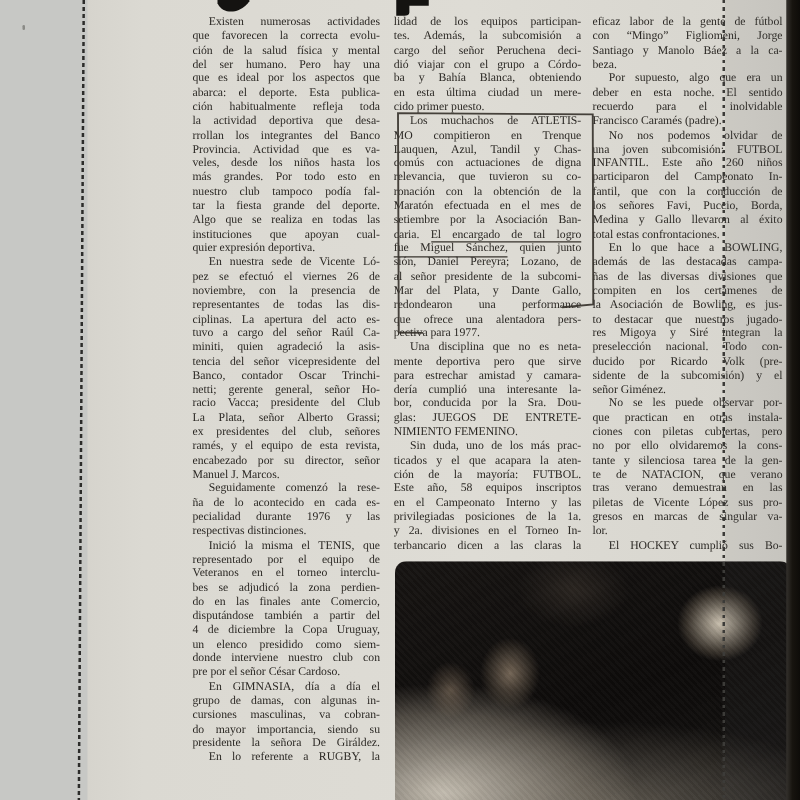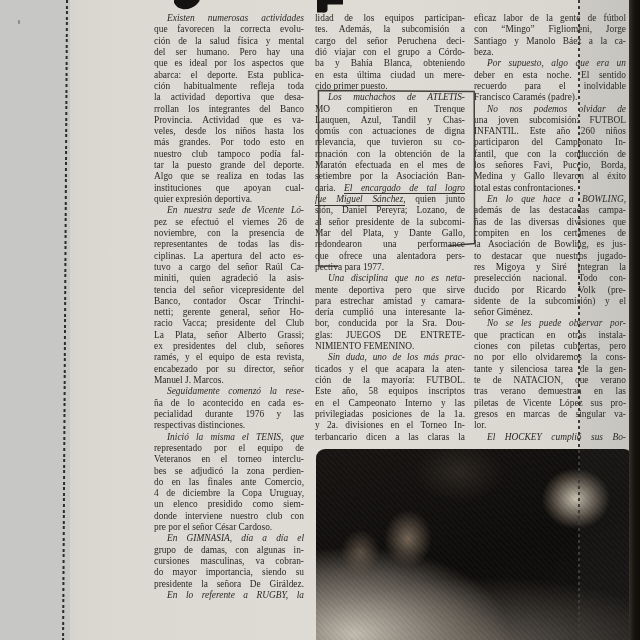--- a/index.html
+++ b/index.html
@@ -19,22 +19,22 @@
     position:absolute;top:13px;
     color:#2b2824;
     font-size:9.4px;line-height:11.32px;
     text-rendering:optimizeLegibility;
   }
   .c1{left:84px;width:150px;}
   .c2{left:245px;width:150px;}
   .c3{left:404px;width:152px;}
   .ln{height:11.32px;text-align:justify;text-align-last:justify;white-space:normal;}
   .ln.s{text-align-last:left;}
-  .ln.f{text-indent:13px;font-style:italic;}
-  .u{border-bottom:1.4px solid #37332d;padding-bottom:0.5px;font-style:italic;}
+  .ln.f{text-indent:13px;}
+  .u{border-bottom:1.4px solid #37332d;padding-bottom:0.5px;}
   .photo{
     position:absolute;left:246px;top:449px;width:317px;height:191px;
     border-radius:9px 9px 0 0;
     background:
       radial-gradient(45px 40px at 82% 26%, rgba(213,203,185,0.95), rgba(125,113,96,0.38) 58%, rgba(0,0,0,0) 76%),
       radial-gradient(30px 36px at 29% 47%, rgba(148,130,110,0.75), rgba(82,72,60,0.32) 62%, rgba(0,0,0,0) 80%),
       radial-gradient(26px 30px at 14% 54%, rgba(128,111,93,0.62), rgba(0,0,0,0) 75%),
       radial-gradient(205px 115px at 12% 97%, rgba(204,197,184,0.95), rgba(141,133,120,0.5) 55%, rgba(0,0,0,0) 76%),
       radial-gradient(265px 95px at 56% 102%, rgba(152,144,129,0.55), rgba(0,0,0,0) 70%),
       radial-gradient(24px 70px at 79% 82%, rgba(18,16,14,0.95), rgba(0,0,0,0) 80%),
@@ -77,21 +77,21 @@
         <div class="ln">del ser humano. Pero hay una</div>
         <div class="ln">que es ideal por los aspectos que</div>
         <div class="ln">abarca: el deporte. Esta publica-</div>
         <div class="ln">ción habitualmente refleja toda</div>
         <div class="ln">la actividad deportiva que desa-</div>
         <div class="ln">rrollan los integrantes del Banco</div>
         <div class="ln">Provincia. Actividad que es va-</div>
         <div class="ln">veles, desde los niños hasta los</div>
         <div class="ln">más grandes. Por todo esto en</div>
         <div class="ln">nuestro club tampoco podía fal-</div>
-        <div class="ln">tar la puesto grande del deporte.</div>
+        <div class="ln">tar la fiesta grande del deporte.</div>
         <div class="ln">Algo que se realiza en todas las</div>
         <div class="ln">instituciones que apoyan cual-</div>
         <div class="ln s">quier expresión deportiva.</div>
         <div class="ln f">En nuestra sede de Vicente Ló-</div>
         <div class="ln">pez se efectuó el viernes 26 de</div>
         <div class="ln">noviembre, con la presencia de</div>
         <div class="ln">representantes de todas las dis-</div>
         <div class="ln">ciplinas. La apertura del acto es-</div>
         <div class="ln">tuvo a cargo del señor Raúl Ca-</div>
         <div class="ln">miniti, quien agradeció la asis-</div>
@@ -106,20 +106,21 @@
         <div class="ln s">Manuel J. Marcos.</div>
         <div class="ln f">Seguidamente comenzó la rese-</div>
         <div class="ln">ña de lo acontecido en cada es-</div>
         <div class="ln">pecialidad durante 1976 y las</div>
         <div class="ln s">respectivas distinciones.</div>
         <div class="ln f">Inició la misma el TENIS, que</div>
         <div class="ln">representado por el equipo de</div>
         <div class="ln">Veteranos en el torneo interclu-</div>
         <div class="ln">bes se adjudicó la zona perdien-</div>
         <div class="ln">do en las finales ante Comercio,</div>
+        <div class="ln">disputándose también a partir del</div>
         <div class="ln">4 de diciembre la Copa Uruguay,</div>
         <div class="ln">un elenco presidido como siem-</div>
         <div class="ln">donde interviene nuestro club con</div>
         <div class="ln s">pre por el señor César Cardoso.</div>
         <div class="ln f">En GIMNASIA, día a día el</div>
         <div class="ln">grupo de damas, con algunas in-</div>
         <div class="ln">cursiones masculinas, va cobran-</div>
         <div class="ln">do mayor importancia, siendo su</div>
         <div class="ln">presidente la señora De Giráldez.</div>
         <div class="ln f">En lo referente a RUGBY, la</div>

